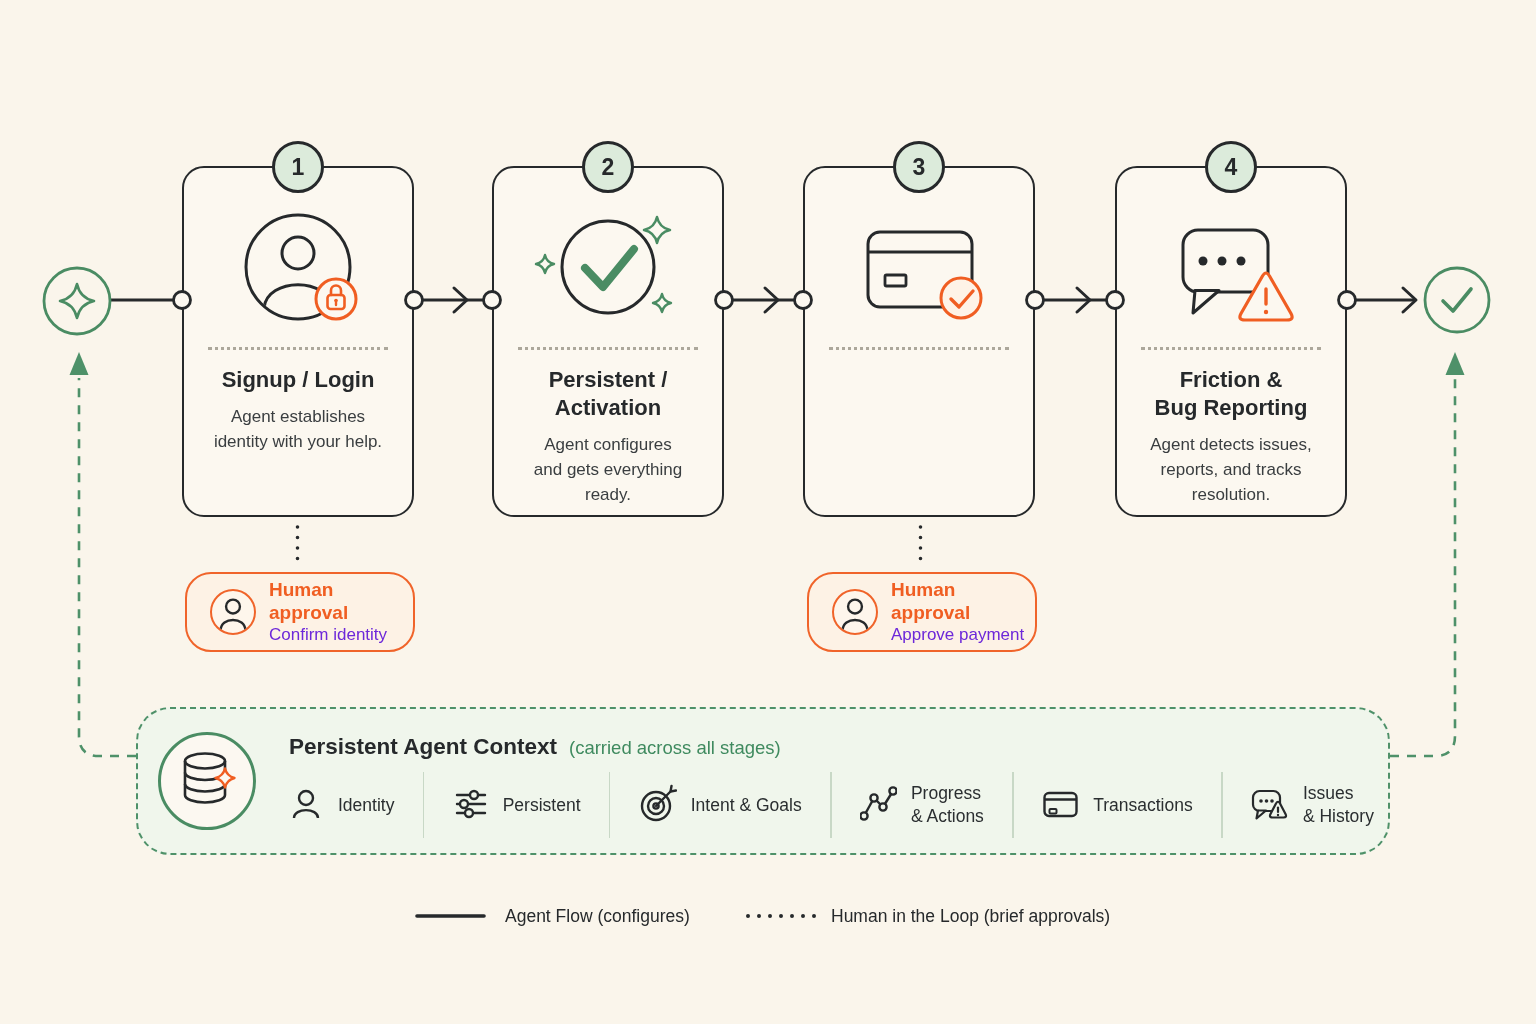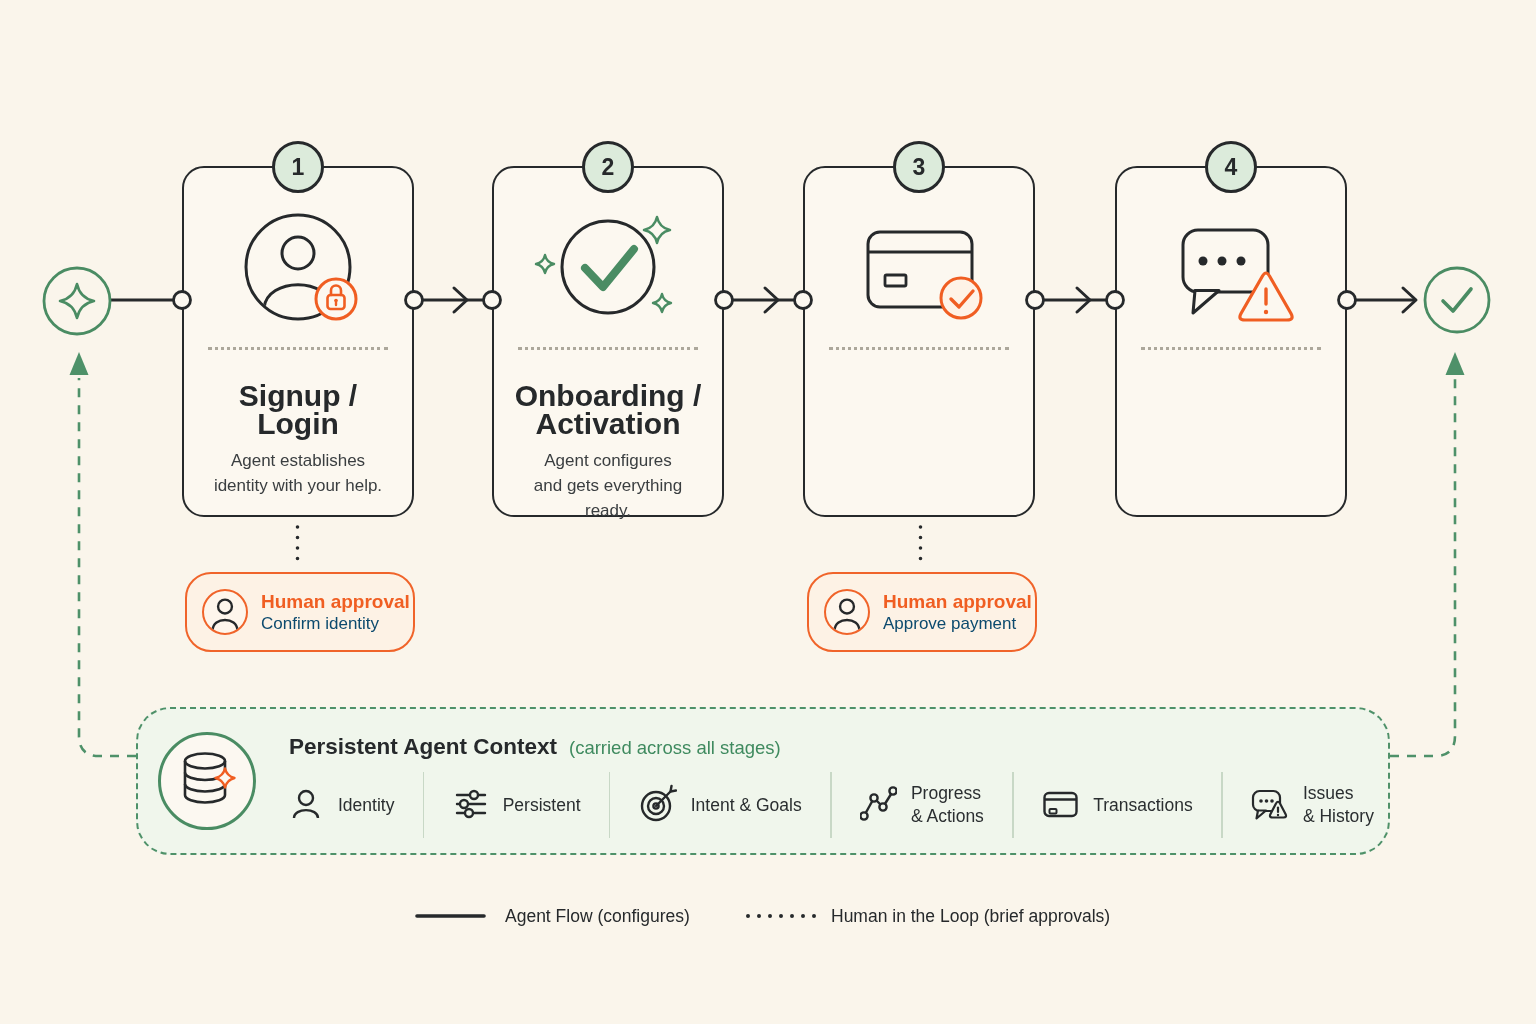--- a/index.html
+++ b/index.html
@@ -19,34 +19,34 @@
     background:#DCEBDB; border:3px solid #26292B; box-sizing:border-box;
     display:flex; align-items:center; justify-content:center;
     font-size:23px; font-weight:bold; color:#26292B;
   }
   .card-icon{position:absolute; top:28px; left:50%; transform:translateX(-50%);}
   .card-divider{
     position:absolute; top:179px; left:24px; right:24px; height:0;
     border-top:3px dotted #ACA79B;
   }
   .card-text{position:absolute; top:198px; left:10px; right:10px; text-align:center;}
-  .card-title{font-size:30px; font-weight:bold; line-height:28px; color:#26292B; white-space:pre-line;margin-top:16px;}
+  .card-title{font-size:22px; font-weight:bold; line-height:28px; color:#26292B; white-space:pre-line;}
   .card-desc{margin-top:10px; font-size:17px; line-height:25px; color:#3A3E40; white-space:pre-line;}
   
   .approval{
     position:absolute; top:572px; width:230px; height:80px; box-sizing:border-box;
     background:#FDF2E5; border:2.2px solid #F0642A; border-radius:26px;
-    display:flex; align-items:center; padding-left:15px; gap:13px;
+    display:flex; align-items:center; padding-left:23px; gap:13px;
   }
   .approval-avatar{
     width:46px; height:46px; border-radius:50%; flex:none;
     border:2.2px solid #F0642A; background:#FEF6EC; overflow:hidden; box-sizing:border-box;
   }
   .approval-title{font-size:19px; font-weight:bold; color:#F05E22; line-height:23px;}
-  .approval-sub{font-size:17px; color:#0c4a6e; line-height:22px; margin-top:0;}
+  .approval-sub{font-size:17px; color:#6d28d9; line-height:22px; margin-top:0;}
   
   .ctx{
     position:absolute; left:136px; top:707px; width:1254px; height:148px; box-sizing:border-box;
     background:#F0F6EC; border:2.5px dashed #4E9169; border-radius:34px;
   }
   .ctx-avatar{
     position:absolute; left:158px; top:732px; width:98px; height:98px; border-radius:50%;
     background:#FCF8F1; border:3px solid #4A8C63; box-sizing:border-box;
     display:flex; align-items:center; justify-content:center;
   }
@@ -107,21 +107,21 @@
       <svg width="170" height="150" viewBox="0 0 170 150">
         <circle cx="85" cy="71" r="46" fill="none" stroke="#26292B" stroke-width="3"></circle>
         <path d="M62 72 L80 91 L111 53" fill="none" stroke="#4A8C63" stroke-width="8" stroke-linecap="round" stroke-linejoin="round"></path>
         <path d="M134 21 Q136.3 31.7 147 34 Q136.3 36.3 134 47 Q131.7 36.3 121 34 Q131.7 31.7 134 21 Z" fill="none" stroke="#4A8C63" stroke-width="2.5" stroke-linejoin="round"></path>
         <path d="M22 59 Q23.6 66.4 31 68 Q23.6 69.6 22 77 Q20.4 69.6 13 68 Q20.4 66.4 22 59 Z" fill="none" stroke="#4A8C63" stroke-width="2.4" stroke-linejoin="round"></path>
         <path d="M139 98 Q140.6 105.4 148 107 Q140.6 108.6 139 116 Q137.4 108.6 130 107 Q137.4 105.4 139 98 Z" fill="none" stroke="#4A8C63" stroke-width="2.4" stroke-linejoin="round"></path>
       </svg>
     </div>
     <div class="card-divider"></div>
     <div class="card-text">
-      <div class="card-title">Onboarding /
+      <div class="card-title">Persistent /
 Activation</div>
       <div class="card-desc">Agent configures
 and gets everything
 ready.</div>
     </div>
   </div>
 
   <div class="card" style="left:803px;">
     <div class="badge">
         <span>3</span>
@@ -148,20 +148,27 @@
         <path d="M49 94.5 L47 117 L73 94.5 Z" fill="#FCF8F0" stroke="#26292B" stroke-width="3" stroke-linejoin="round"></path>
         <circle cx="57" cy="65" r="4.5" fill="#26292B"></circle>
         <circle cx="76" cy="65" r="4.5" fill="#26292B"></circle>
         <circle cx="95" cy="65" r="4.5" fill="#26292B"></circle>
         <path d="M116.5 80 Q120 74 123.5 80 L145 117.5 Q148.5 124 141 124 L99 124 Q91.5 124 95 117.5 Z" fill="#FCF8F0" stroke="#F05E22" stroke-width="3.2" stroke-linejoin="round"></path>
         <line x1="120" y1="93" x2="120" y2="108" stroke="#F05E22" stroke-width="3.4" stroke-linecap="round"></line>
         <circle cx="120" cy="116" r="2.2" fill="#F05E22"></circle>
       </svg>
     </div>
     <div class="card-divider"></div>
+    <div class="card-text">
+      <div class="card-title">Friction &amp;
+Bug Reporting</div>
+      <div class="card-desc">Agent detects issues,
+reports, and tracks
+resolution.</div>
+    </div>
   </div>
 
   <div class="approval" style="left:185px;">
     <div class="approval-avatar">
       <svg width="42" height="42" viewBox="0 0 46 46">
         <circle cx="23" cy="17" r="7.6" fill="none" stroke="#26292B" stroke-width="2.6"></circle>
         <path d="M9.5 43 C9.5 28 36.5 28 36.5 43" fill="none" stroke="#26292B" stroke-width="2.6"></path>
       </svg>
     </div>
     <div>

